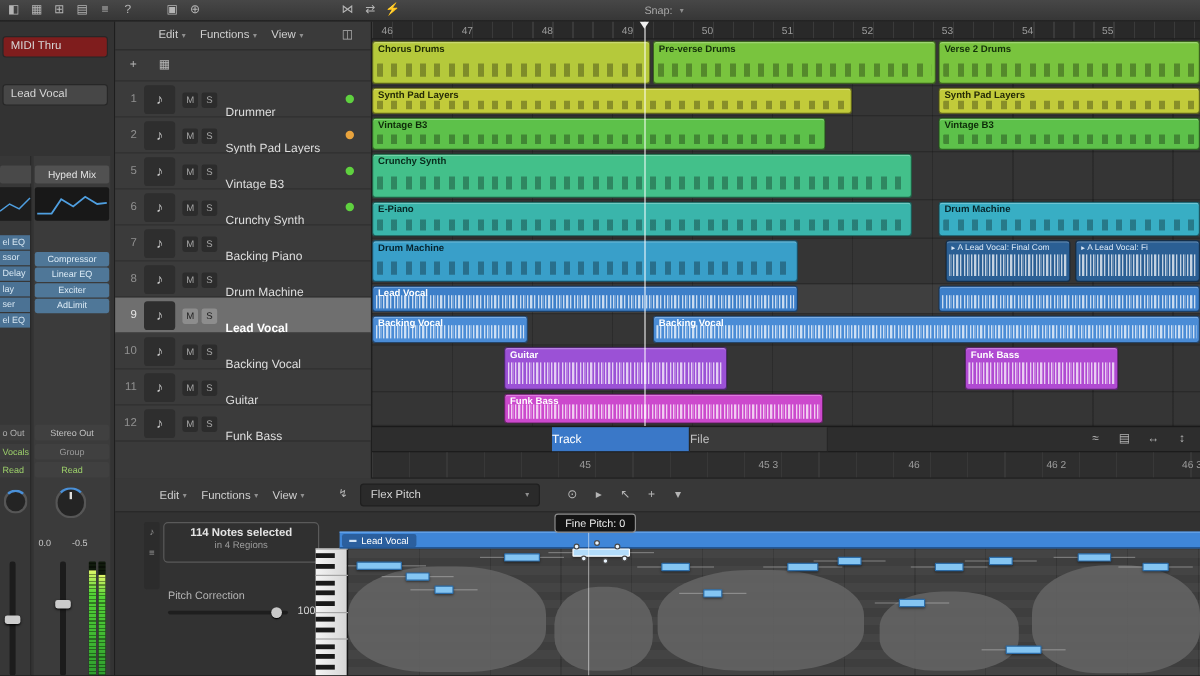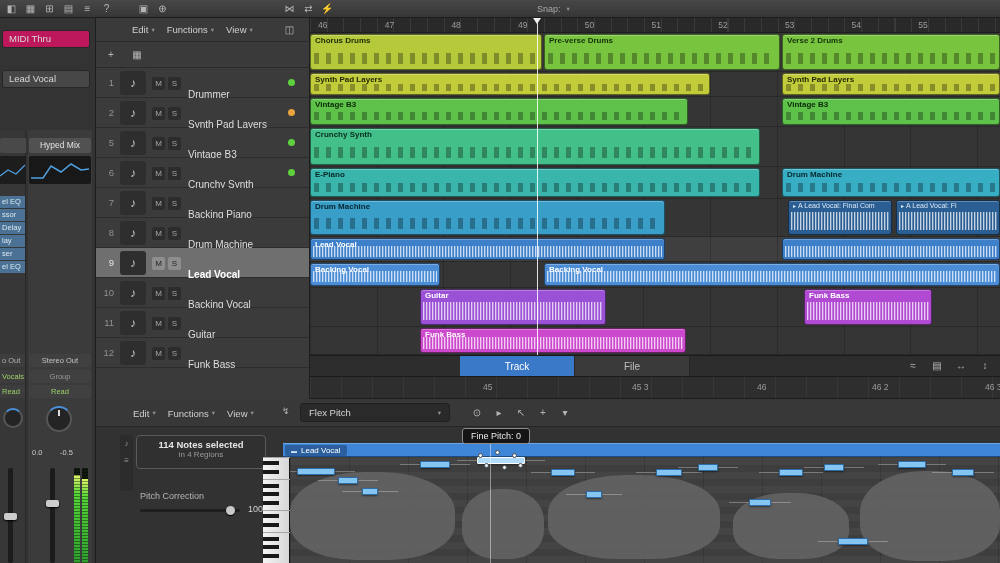--- a/index.html
+++ b/index.html
@@ -10,21 +10,21 @@
 
 .toolbar{position:absolute;left:0;top:0;width:1000px;height:18px;
   background:linear-gradient(#474747,#363636);border-bottom:1px solid #1d1d1d;display:flex;align-items:center}
 .tbgroup{display:flex;align-items:center;height:100%}
 .tbicon{width:19px;height:16px;line-height:16px;text-align:center;color:#b5b5b5;font-size:10px}
 .tbicon.accent{color:#5ab0f2}
 .snaplbl{color:#a8a8a8;font-size:9px;display:flex;align-items:center;gap:3px}
 
 
 .inspector{position:absolute;left:0;top:18px;width:96px;height:545px;background:#333;border-right:1px solid #1e1e1e}
-.ibox{position:absolute;left:2px;width:88px;height:18px;background:#be185d;border:1px solid #272727;
+.ibox{position:absolute;left:2px;width:88px;height:18px;background:#7f1d1d;border:1px solid #272727;
   border-radius:3px;color:#d8d8d8;font-size:9.5px;line-height:16px;padding-left:6px;overflow:hidden;white-space:nowrap}
 .strip-mini{position:absolute;left:0;top:112px;width:26px;bottom:0;background:#373737;border-right:1px solid #292929}
 .strip-main{position:absolute;left:28px;top:112px;width:64px;bottom:0;background:#3b3b3b}
 .setting{position:absolute;top:8px;left:1px;width:62px;height:15px;background:#515151;border-radius:2px;
   font-size:8.5px;line-height:15px;text-align:center;color:#e2e2e2;overflow:hidden}
 .msetting{position:absolute;top:8px;left:0;width:26px;height:15px;background:#494949;border-radius:2px 0 0 2px}
 .eqthumb{position:absolute;top:26px;left:1px;width:62px;height:28px;background:#181818;border-radius:2px}
 .meq{position:absolute;top:26px;left:0;width:26px;height:28px;background:#1d1d1d}
 #slot-list{position:absolute;top:80px;left:1px;right:1px}
 .slot{height:12px;margin-bottom:1px;background:#4f7798;color:#dcebf6;font-size:7.5px;line-height:12px;
@@ -92,21 +92,21 @@
 .region.comp .rlabel{font-weight:normal;font-size:7px}
 .cplay{display:inline-block;font-size:6px;margin-right:2px}
 .playhead{position:absolute;top:0;height:337px;width:1px;background:rgba(255,255,255,.85);z-index:5}
 .ph-head{position:absolute;top:0;width:0;height:0;border-left:4px solid transparent;border-right:4px solid transparent;
   border-top:6px solid #f0f0f0;z-index:6}
 
 
 .tabsbar{position:absolute;left:310px;top:355px;width:690px;height:22px;background:#2d2d2d;
   border-top:1px solid #1a1a1a;border-bottom:1px solid #1a1a1a}
 .tabs{position:absolute;left:150px;top:0;height:100%;display:flex}
-.tab{width:115px;height:100%;line-height:21px;text-align:center;font-size:10px;color:#c0c0c0;
+.tab{width:115px;height:100%;line-height:21px;text-align:left;font-size:10px;color:#c0c0c0;
   background:#3a3a3a;border-right:1px solid #262626}
 .tab.active{background:#3a78c8;color:#fff}
 .tabsbar-icons{position:absolute;right:8px;top:0;height:100%;display:flex;align-items:center;gap:10px}
 .tabsbar-icons .tbicon{width:14px}
 .ed-ruler{position:absolute;left:310px;top:377px;width:690px;height:22px;background:#2e2e2e;
   border-bottom:1px solid #1d1d1d;background-image:repeating-linear-gradient(90deg,#383838 0 1px,transparent 1px 31px)}
 .ed-rulnum{position:absolute;top:5px;font-size:8.5px;color:#9c9c9c;white-space:nowrap}
 
 
 .editor{position:absolute;left:96px;top:399px;width:904px;height:164px;background:#323232}
@@ -212,20 +212,26 @@
         </div>
     </div>
 
     <div class="strip-main">
       <div class="setting">Hyped Mix</div>
       <div class="eqthumb">
         <svg width="62" height="28" viewBox="0 0 62 28">
             <polyline points="2,22 14,22 22,10 32,16 42,8 52,14 60,13" fill="none" stroke="#4f9fe0" stroke-width="1.5"></polyline>
           </svg>
       </div>
+      <div id="slot-list">
+          <div class="slot">Compressor</div>
+          <div class="slot">Linear EQ</div>
+          <div class="slot">Exciter</div>
+          <div class="slot">AdLimit</div>
+        </div>
       <div class="srow" style="top:224px">Stereo Out</div>
       <div class="srow dim" style="top:240px">Group</div>
       <div class="srow green" style="top:255px">Read</div>
       <div class="knob big">
           <div class="kdot"></div>
         </div>
       <div class="fval" style="left:4px">0.0</div>
       <div class="fval" style="left:32px">-0.5</div>
       <div class="ftrack" style="left:22px">
           <div class="fcap" style="top:32px"></div>

